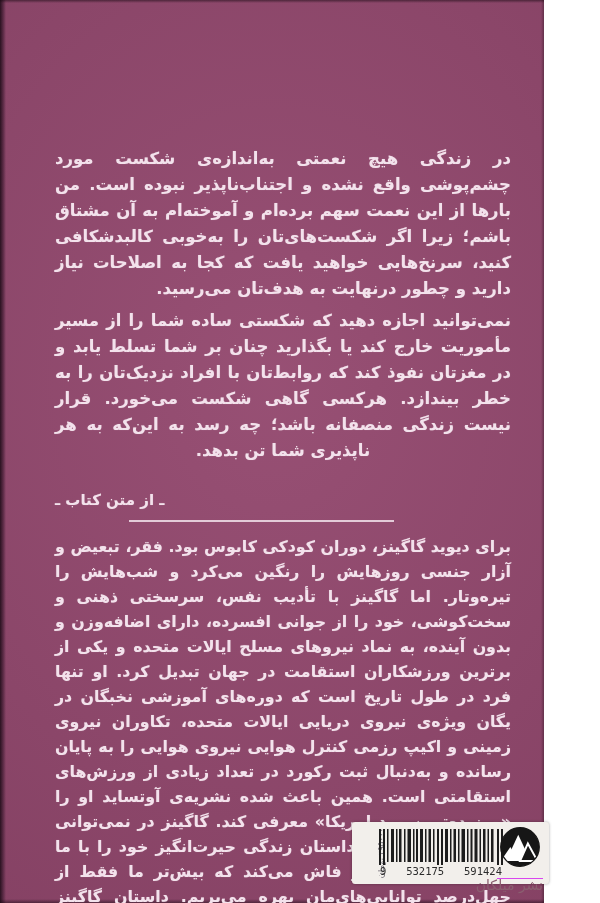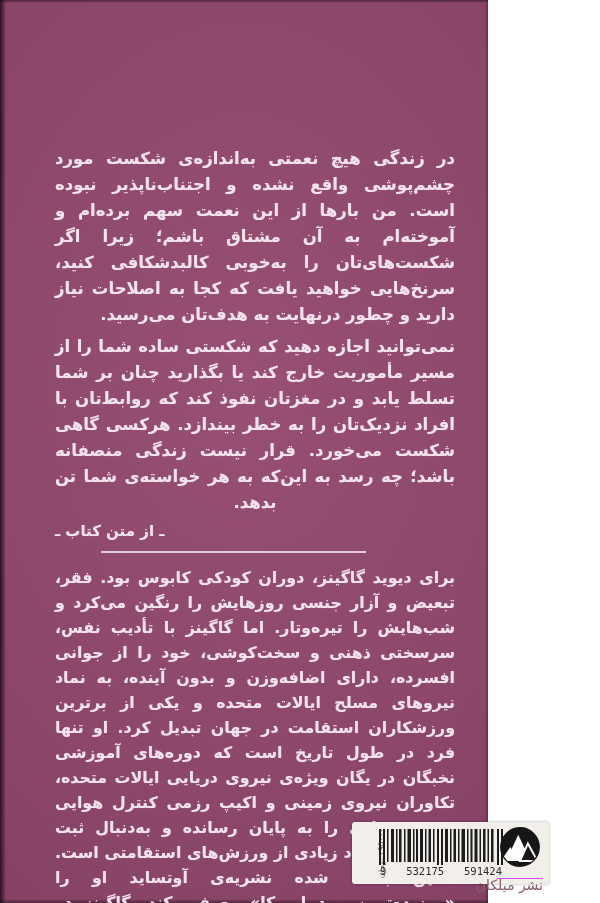--- a/index.html
+++ b/index.html
@@ -3,21 +3,21 @@
 <meta charset="utf-8">
 <style>
   html,body{margin:0;padding:0;}
   body{
     width:600px;height:903px;
     font-family:"DejaVu Sans",sans-serif;
     overflow:hidden;
   }
   .cover{
     position:relative;
-    width:488px;height:903px;
+    width:544px;height:903px;
     background:
       radial-gradient(ellipse 120% 90% at 50% 42%, rgba(255,255,255,0.045), rgba(0,0,0,0.10) 85%),
       #93486e;
     box-sizing:border-box;
   }
   
   .edge{position:absolute;pointer-events:none;}
   .edge-left{left:0;top:0;bottom:0;width:6px;
     background:linear-gradient(90deg,#2a1220 0%,#5d2c47 55%,rgba(93,44,71,0) 100%);}
   .edge-top{left:0;top:0;right:0;height:3px;
@@ -39,21 +39,21 @@
     text-align:justify;
     font-weight:bold;
   }
   .quote-para{
     font-size:16.5px;
     line-height:26px;
   }
   .quote-para.second{margin-top:6px;}
   .quote-para.center-last{text-align-last:center;}
   .attribution{
-    margin-top:6px;
+    margin-top:27px;
     font-size:15px;
     font-weight:bold;
     text-align:left;
     line-height:18px;
   }
   .divider{
     height:2px;width:265px;
     background:#e3cbd8;
     border:none;
     margin:11px auto 12px;
@@ -126,21 +126,21 @@
 
 <div class="cover">
 
   <div class="edge edge-left"></div>
   <div class="edge edge-top"></div>
   <div class="edge edge-bottom"></div>
   <div class="edge edge-right"></div>
 
   <div class="text-block">
     <p class="para quote-para">در زندگی هیچ نعمتی به‌اندازه‌ی شکست مورد چشم‌پوشی واقع نشده و اجتناب‌ناپذیر نبوده است. من بارها از این نعمت سهم برده‌ام و آموخته‌ام به آن مشتاق باشم؛ زیرا اگر شکست‌های‌تان را به‌خوبی کالبدشکافی کنید، سرنخ‌هایی خواهید یافت که کجا به اصلاحات نیاز دارید و چطور درنهایت به هدف‌تان می‌رسید.</p>
-    <p class="para quote-para second center-last">نمی‌توانید اجازه دهید که شکستی ساده شما را از مسیر مأموریت خارج کند یا بگذارید چنان بر شما تسلط یابد و در مغزتان نفوذ کند که روابط‌تان با افراد نزدیک‌تان را به خطر بیندازد. هرکسی گاهی شکست می‌خورد. قرار نیست زندگی منصفانه باشد؛ چه رسد به این‌که به هر خواسته‌ی شما تن بدهد.</p>
+    <p class="para quote-para second center-last">نمی‌توانید اجازه دهید که شکستی ساده شما را از مسیر مأموریت خارج کند یا بگذارید چنان بر شما تسلط یابد و در مغزتان نفوذ کند که روابط‌تان با افراد نزدیک‌تان را به خطر بیندازد. هرکسی گاهی شکست می‌خورد. قرار نیست زندگی منصفانه باشد؛ چه رسد به این‌که به هر ناپذیر‌ی شما تن بدهد.</p>
     <div class="attribution">ـ از متن کتاب ـ</div>
     <hr class="divider">
     <p class="para desc-para">برای دیوید گاگینز، دوران کودکی کابوس بود. فقر، تبعیض و آزار جنسی روزهایش را رنگین می‌کرد و شب‌هایش را تیره‌وتار. اما گاگینز با تأدیب نفس، سرسختی ذهنی و سخت‌کوشی، خود را از جوانی افسرده، دارای اضافه‌وزن و بدون آینده، به نماد نیروهای مسلح ایالات متحده و یکی از برترین ورزشکاران استقامت در جهان تبدیل کرد. او تنها فرد در طول تاریخ است که دوره‌های آموزشی نخبگان در یگان ویژه‌ی نیروی دریایی ایالات متحده، تکاوران نیروی زمینی و اکیپ رزمی کنترل هوایی نیروی هوایی را به پایان رسانده و به‌دنبال ثبت رکورد در تعداد زیادی از ورزش‌های استقامتی است. همین باعث شده نشریه‌ی آوتساید او را «ورزیده‌ترین مرد امریکا» معرفی کند. گاگینز در نمی‌توانی به من آسیب بزنی، داستان زندگی حیرت‌انگیز خود را با ما در میان می‌گذارد و فاش می‌کند که بیش‌تر ما فقط از چهل‌درصد توانایی‌های‌مان بهره می‌بریم. داستان گاگینز نشان می‌دهد که هر کسی می‌تواند درد را عقب براند، بر ترس غلبه کند و تمام پتانسیلش را کار بگیرد.</p>
   </div>
 
   <div class="sticker">
 
     <div class="price-rot">۳۹۵۰۰۰ تومان</div>
 
     <div class="barcode">

